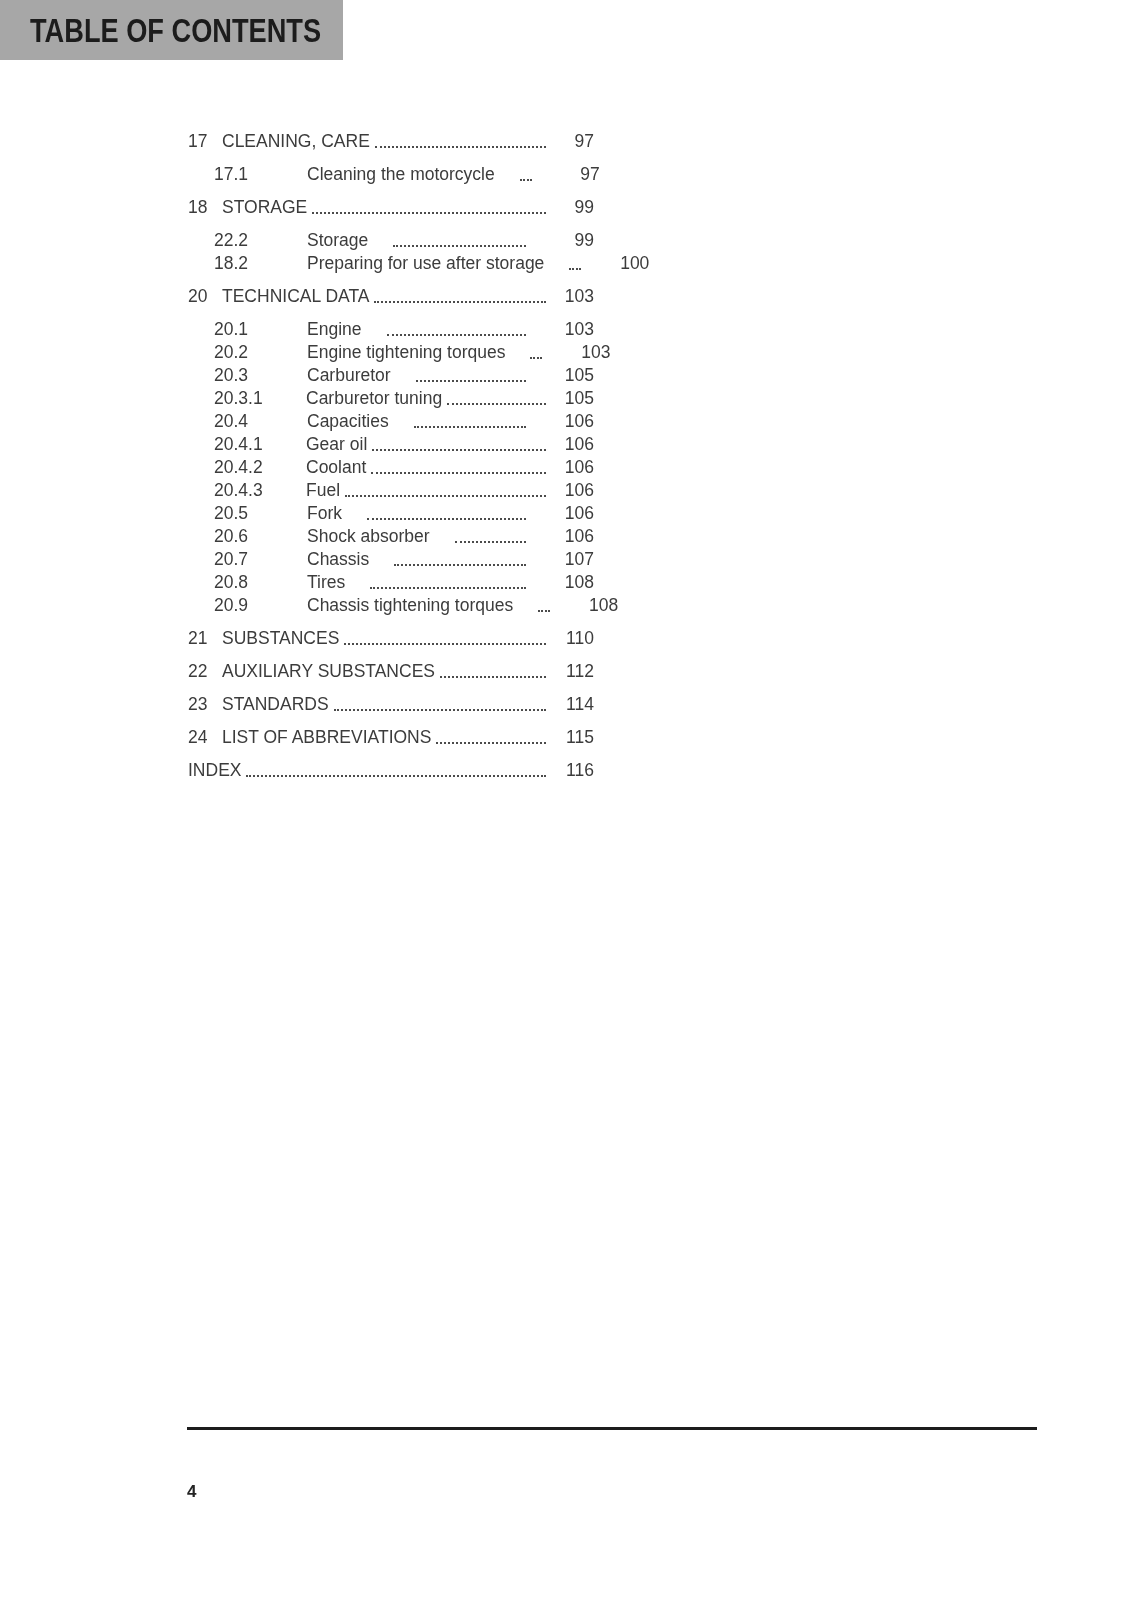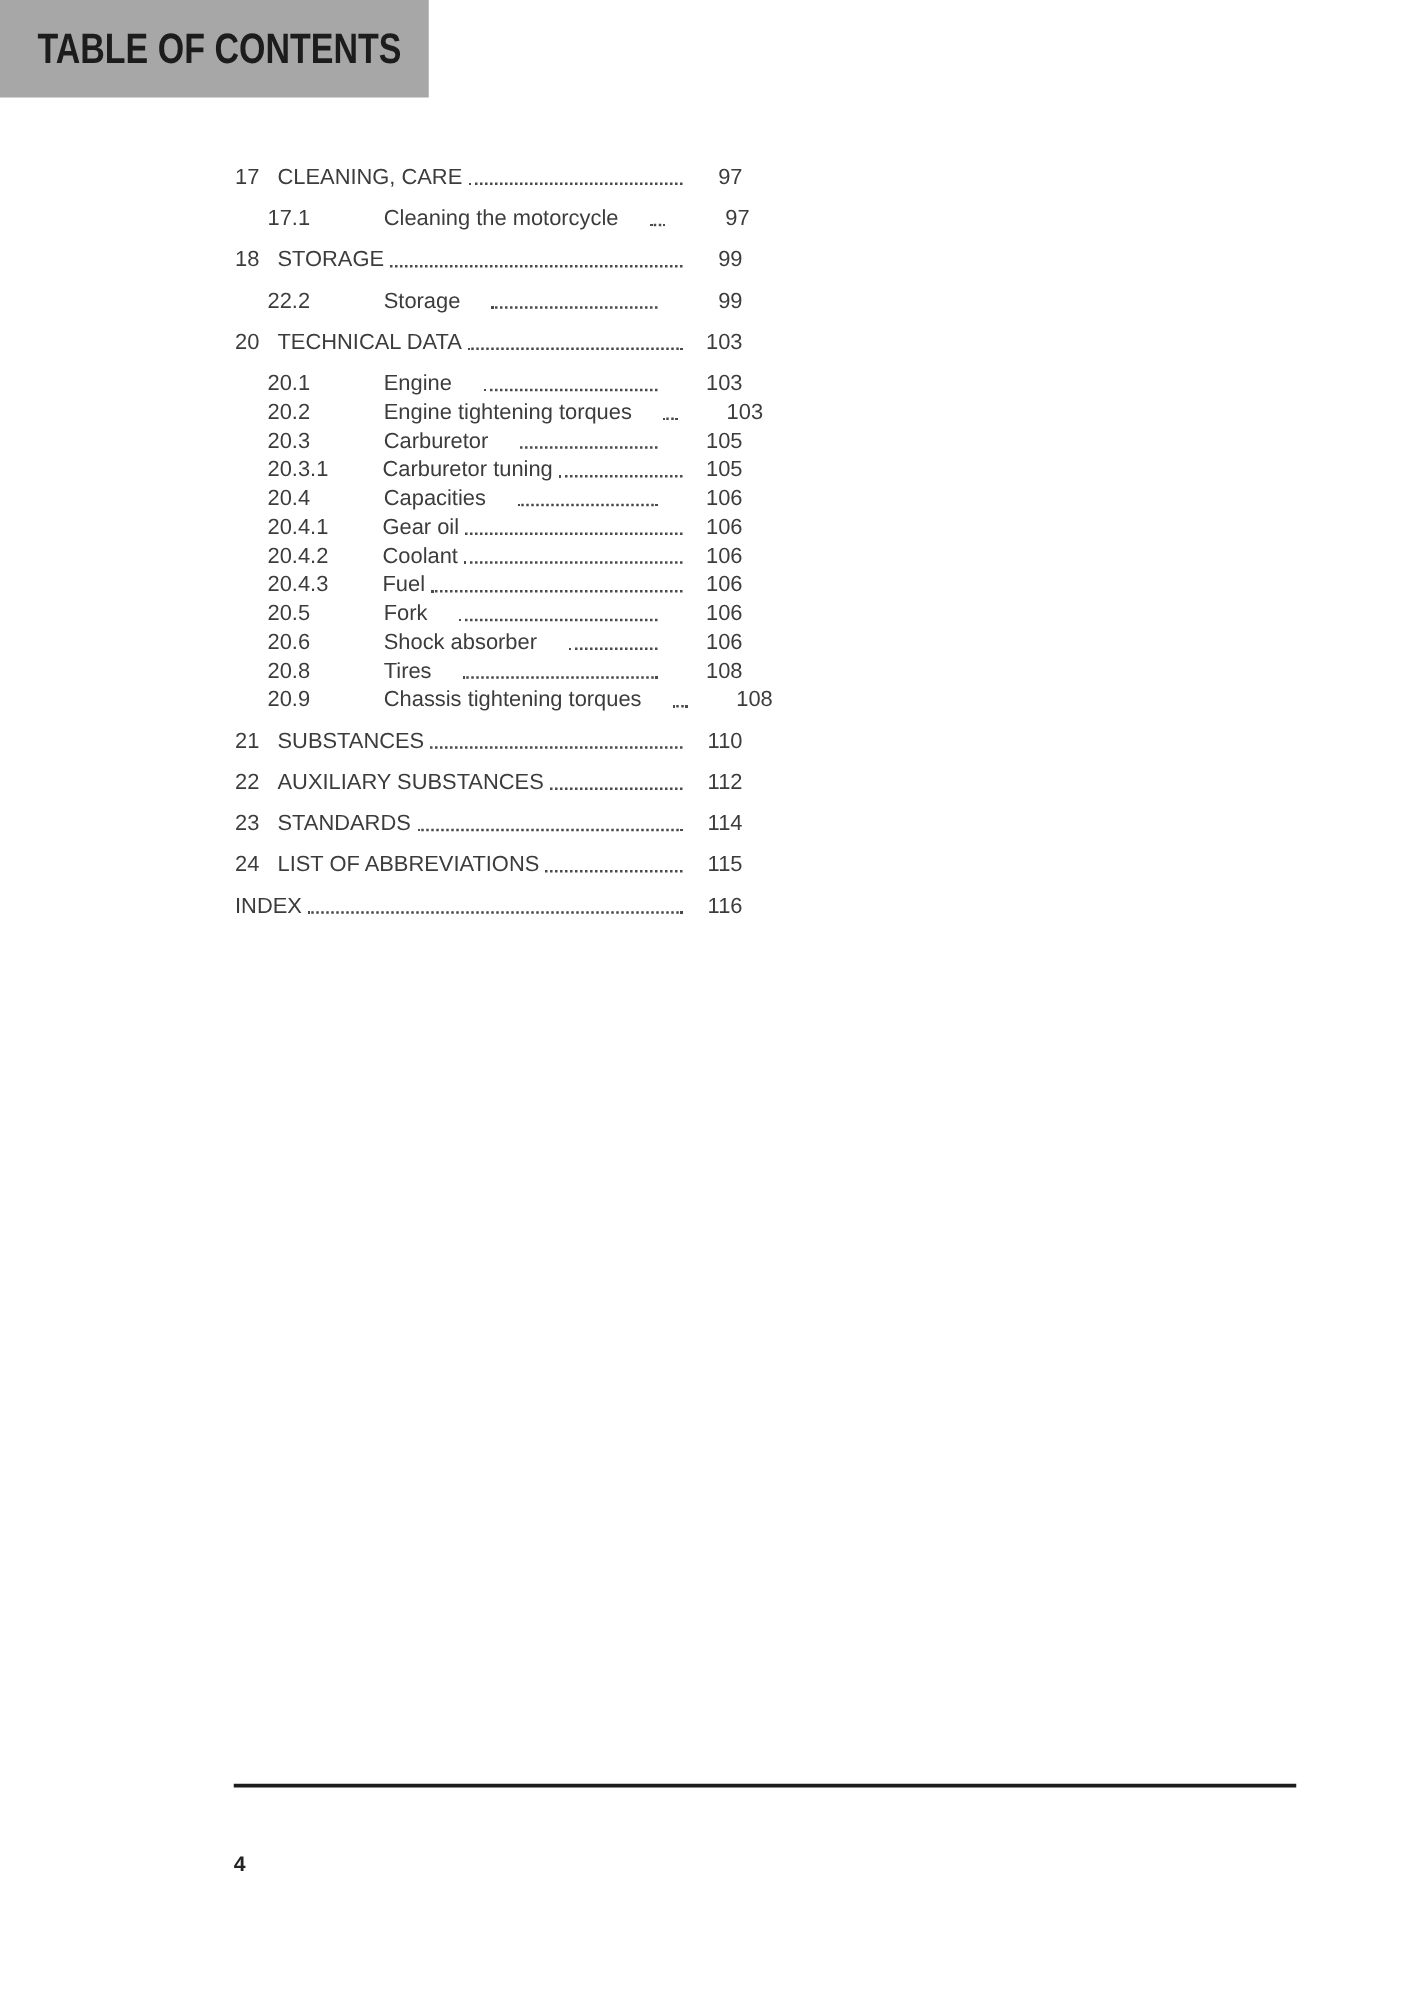--- a/index.html
+++ b/index.html
@@ -10,21 +10,21 @@
     background: #ffffff;
     overflow: hidden;
     font-family: "Liberation Sans", sans-serif;
     color: #3c3c3c;
   }
 
   
   .banner {
     position: absolute;
     left: 0; top: 0;
-    width: 343px; height: 78px;
+    width: 343px; height: 60px;
     background: #a7a7a7;
     display: flex;
     align-items: center;
   }
   .banner h1 {
     margin: 0 0 0 30px;
     font-size: 34px;
     font-weight: bold;
     color: #1c1c1c;
     letter-spacing: 0;
@@ -105,20 +105,26 @@
         <span class="title">STORAGE</span>
         <span class="leader"></span>
         <span class="pnum">99</span>
       </div>
       <div class="row l2 gap">
         <span class="num">22.2</span>
         <span class="title">Storage</span>
         <span class="leader"></span>
         <span class="pnum">99</span>
       </div>
+      <div class="row l2">
+        <span class="num">18.2</span>
+        <span class="title">Preparing for use after storage</span>
+        <span class="leader"></span>
+        <span class="pnum">100</span>
+      </div>
       <div class="row l1 gap">
         <span class="num">20</span>
         <span class="title">TECHNICAL DATA</span>
         <span class="leader"></span>
         <span class="pnum">103</span>
       </div>
       <div class="row l2 gap">
         <span class="num">20.1</span>
         <span class="title">Engine</span>
         <span class="leader"></span>
@@ -172,20 +178,26 @@
         <span class="leader"></span>
         <span class="pnum">106</span>
       </div>
       <div class="row l2">
         <span class="num">20.6</span>
         <span class="title">Shock absorber</span>
         <span class="leader"></span>
         <span class="pnum">106</span>
       </div>
       <div class="row l2">
+        <span class="num">20.7</span>
+        <span class="title">Chassis</span>
+        <span class="leader"></span>
+        <span class="pnum">107</span>
+      </div>
+      <div class="row l2">
         <span class="num">20.8</span>
         <span class="title">Tires</span>
         <span class="leader"></span>
         <span class="pnum">108</span>
       </div>
       <div class="row l2">
         <span class="num">20.9</span>
         <span class="title">Chassis tightening torques</span>
         <span class="leader"></span>
         <span class="pnum">108</span>

